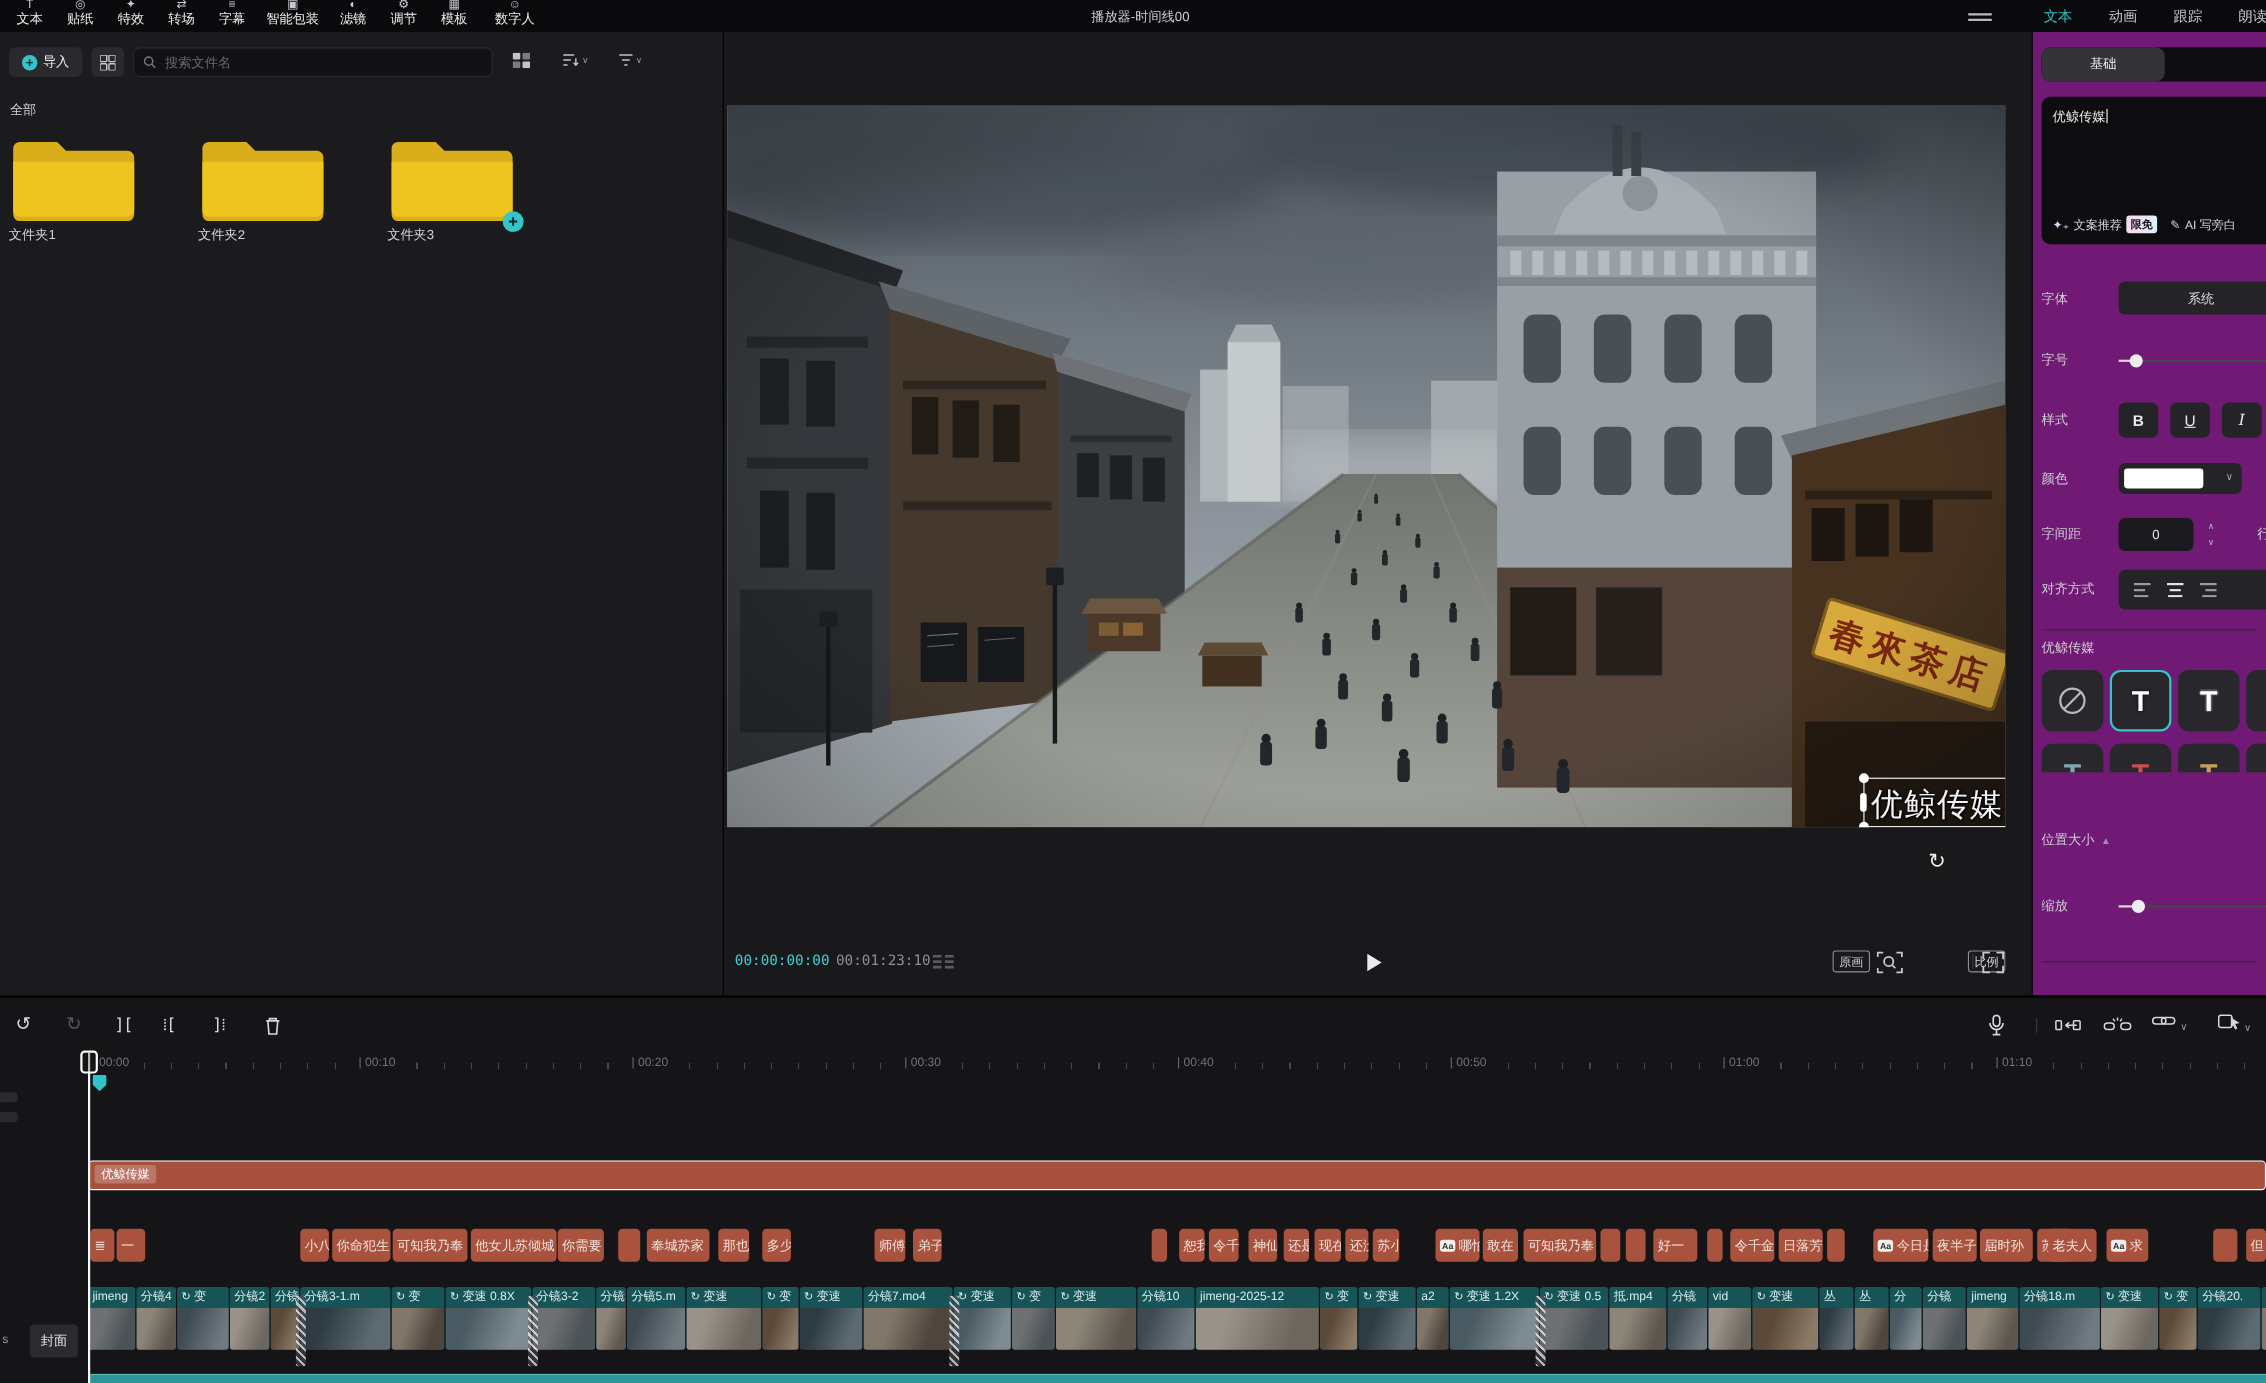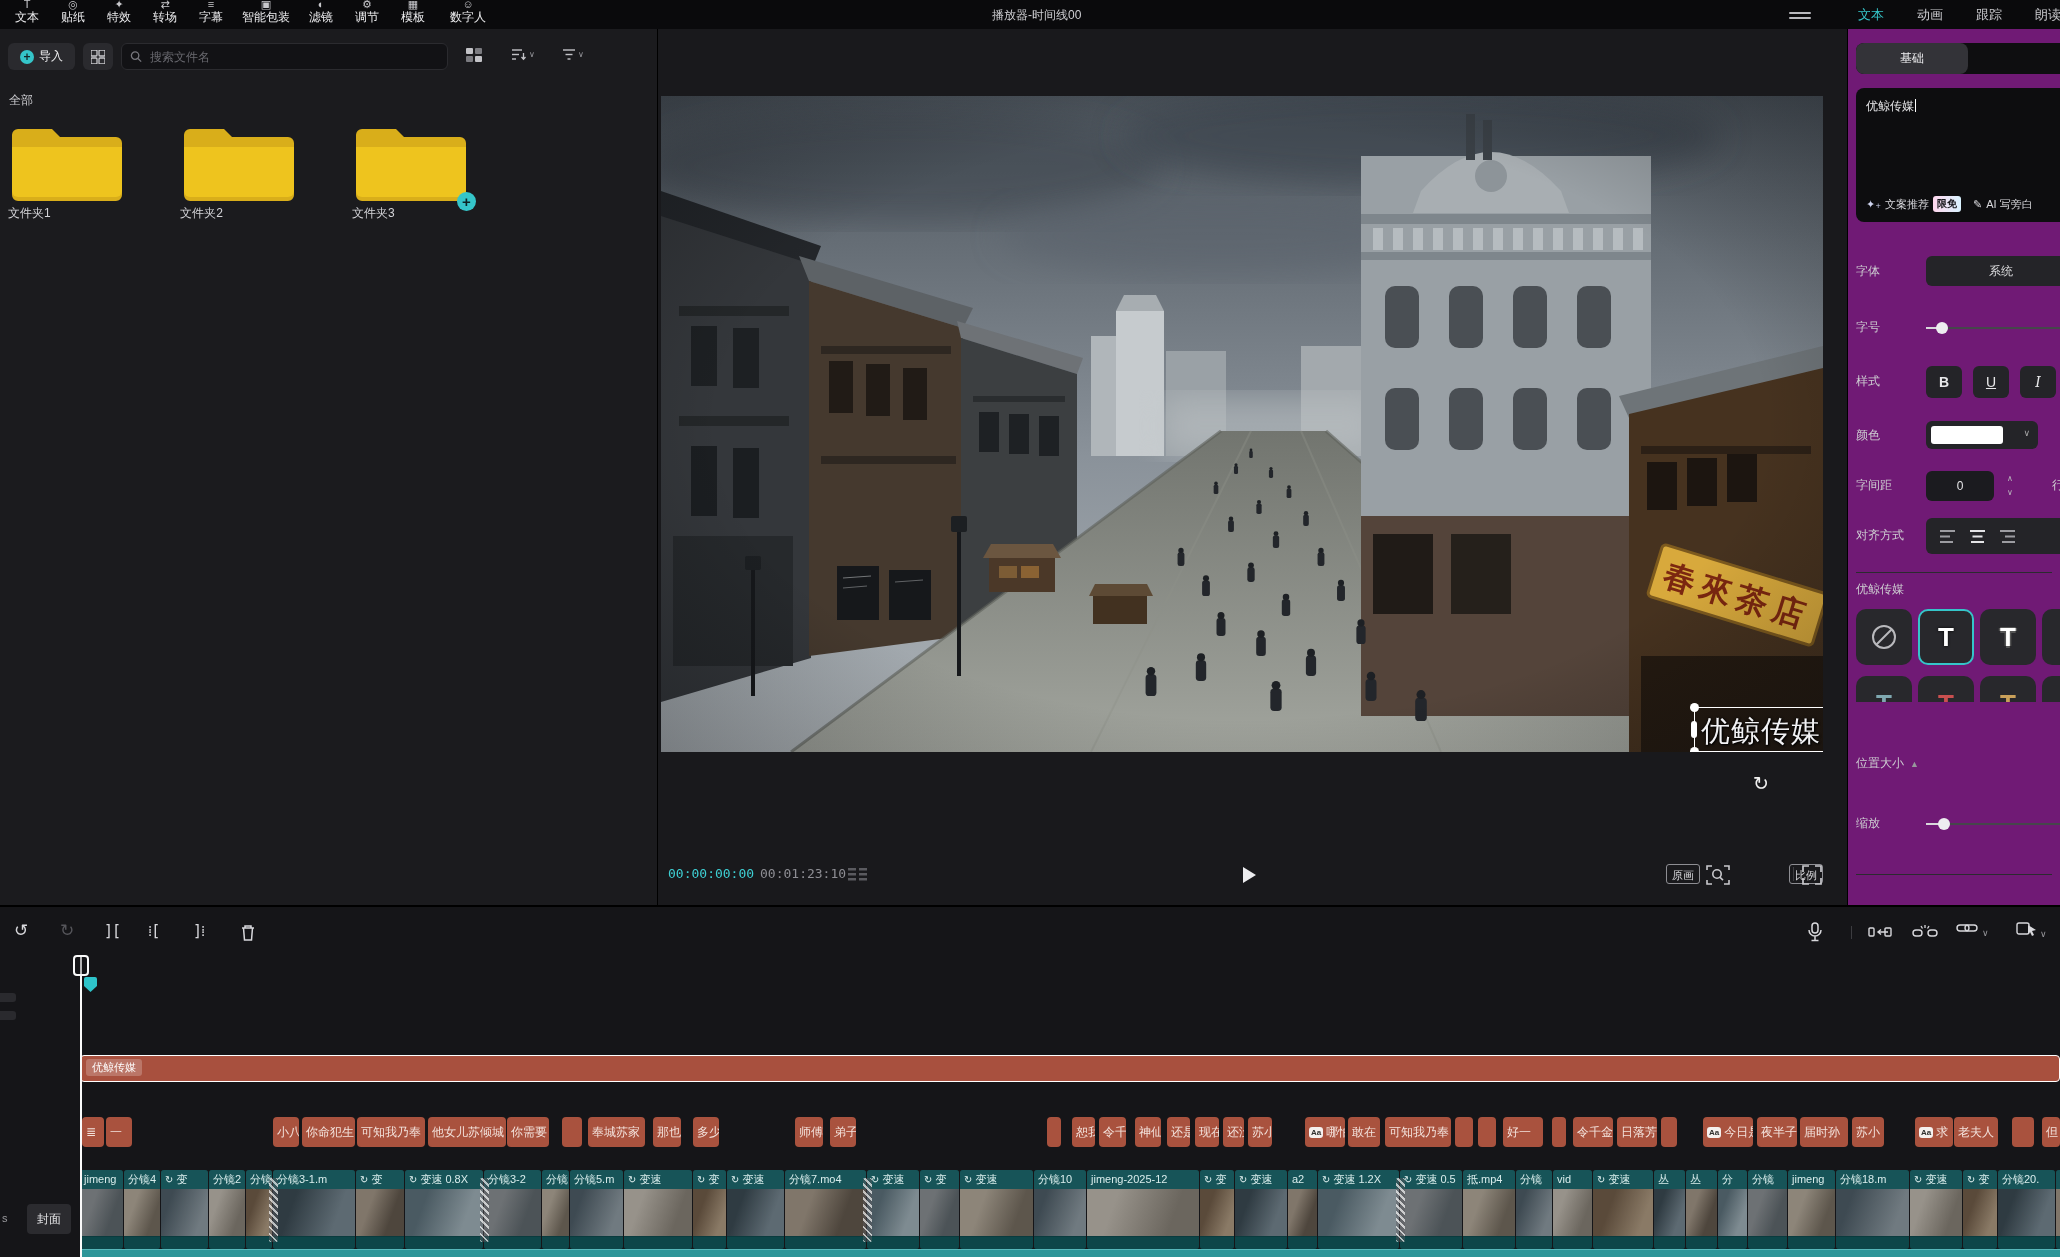--- a/index.html
+++ b/index.html
@@ -117,21 +117,21 @@
   .gutter-stub{position:absolute;left:0;width:16px;height:9px;background:#2a2a2e;border-radius:0 3px 3px 0;}
   #main-track{position:absolute;left:80px;top:148px;width:1980px;height:27px;background:#a8503e;border:1.5px solid #fff;
      border-radius:4px;box-sizing:border-box;cursor:pointer;}
   #main-track .chip{position:absolute;left:5px;top:3px;background:rgba(255,255,255,.22);border-radius:3px;
      font-size:11px;color:#fff;padding:1px 6px;white-space:nowrap;}
   #subtitle-track{position:absolute;left:0;top:210px;width:2060px;height:32px;}
   .sclip{position:absolute;top:0;height:30px;background:#a9523e;border-radius:4px;color:#f3e2dc;font-size:12px;
      display:flex;align-items:center;padding:0 4px;box-sizing:border-box;overflow:hidden;white-space:nowrap;cursor:pointer;}
   .sclip .aa{background:#f5f0ee;color:#30302f;font-size:8px;font-weight:bold;border-radius:3px;padding:1px 2px;margin-right:3px;}
   #video-track{position:absolute;left:0;top:263px;width:2060px;height:79px;}
-  .vclip{position:absolute;top:0;height:79px;border-radius:3px;overflow:hidden;cursor:pointer;background:#10393c;}
+  .vclip{position:absolute;top:0;height:57px;border-radius:3px;overflow:hidden;cursor:pointer;background:#10393c;}
   .vname{height:19px;background:#175458;color:#d9edec;font-size:11px;line-height:19px;padding:0 4px;
      white-space:nowrap;overflow:hidden;display:flex;align-items:center;gap:3px;}
   .vname .spd{display:inline-block;font-size:10px;color:#e3f2f1;}
   .vthumb{height:47px;}
   .vaudio{height:13px;background:#0d4649;border-top:1px solid #0a3b3e;}
   .p0 .vthumb{background:linear-gradient(110deg,#6d7174 30%,#4c5357 70%);}
   .p1 .vthumb{background:linear-gradient(110deg,#8d8579 30%,#5d564c 75%);}
   .p2 .vthumb{background:linear-gradient(110deg,#3e4a52 20%,#707a80 80%);}
   .p3 .vthumb{background:linear-gradient(110deg,#97928a 25%,#6b665e 75%);}
   .p4 .vthumb{background:linear-gradient(110deg,#5a4a3a 30%,#8a7a66 80%);}
@@ -684,20 +684,31 @@
         <rect x="9" y="5" width="12" height="6" rx="3" fill="none" stroke="#d8d8dc" stroke-width="1.4"></rect>
       </svg><span class="chev" style="font-size:9px">∨</span>
     </span>
     <span class="abs" style="left:2016px;top:13px">
       <svg width="24" height="17" viewBox="0 0 24 17" style="display:inline">
         <rect x="1" y="3" width="12" height="11" rx="2" fill="none" stroke="#d8d8dc" stroke-width="1.4"></rect>
         <polygon points="12,5 20,10 16,11 18,15 16,16 14,12 12,14" fill="#d8d8dc"></polygon>
       </svg><span class="chev" style="font-size:9px">∨</span>
     </span>
 
+    <div id="ruler">
+      <div id="ruler-ticks"></div>
+    <span class="rlab" style="left: 86px;">00:00</span>
+        <span class="rlab" style="left: 322px;">| 00:10</span>
+        <span class="rlab" style="left: 570px;">| 00:20</span>
+        <span class="rlab" style="left: 818px;">| 00:30</span>
+        <span class="rlab" style="left: 1066px;">| 00:40</span>
+        <span class="rlab" style="left: 1314px;">| 00:50</span>
+        <span class="rlab" style="left: 1562px;">| 01:00</span>
+        <span class="rlab" style="left: 1810px;">| 01:10</span>
+      </div>
     <div id="playhead-cap"></div>
     <div id="playhead-line"></div>
     <div id="marker-flag"></div>
     <div class="gutter-stub" style="top:86px"></div>
     <div class="gutter-stub" style="top:104px"></div>
 
     <div id="main-track">
       <span class="chip">优鲸传媒</span>
     </div>
     <div id="subtitle-track">
@@ -805,21 +816,21 @@
         <div class="sclip" style="left: 1800px; width: 48px; text-align: center;">
           <span>届时孙</span>
         </div>
         <div class="sclip" style="left: 1852px; width: 32px;">
           <span>苏小</span>
         </div>
         <div class="sclip" style="left: 1915px; width: 38px;">
           <span class="aa">Aa</span>
           <span>求</span>
         </div>
-        <div class="sclip" style="left: 1954px; width: 44px;">
+        <div class="sclip" style="left: 1862px; width: 44px;">
           <span>老夫人</span>
         </div>
         <div class="sclip" style="left: 2012px; width: 22px;">
           <span></span>
         </div>
         <div class="sclip" style="left: 2042px; width: 18px;">
           <span>但</span>
         </div>
       </div>
     <div id="video-track">

